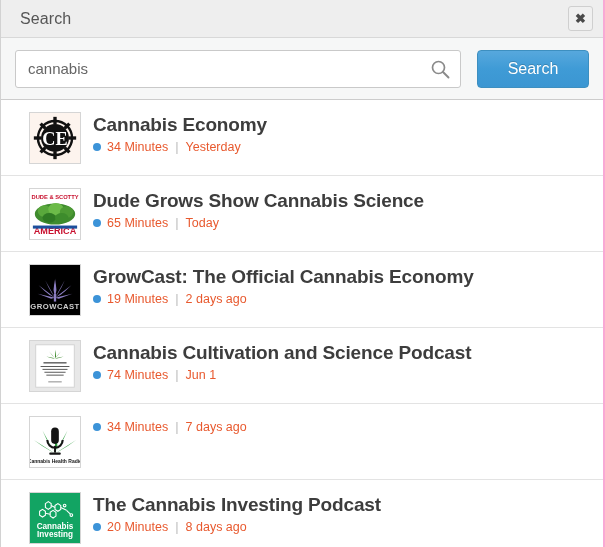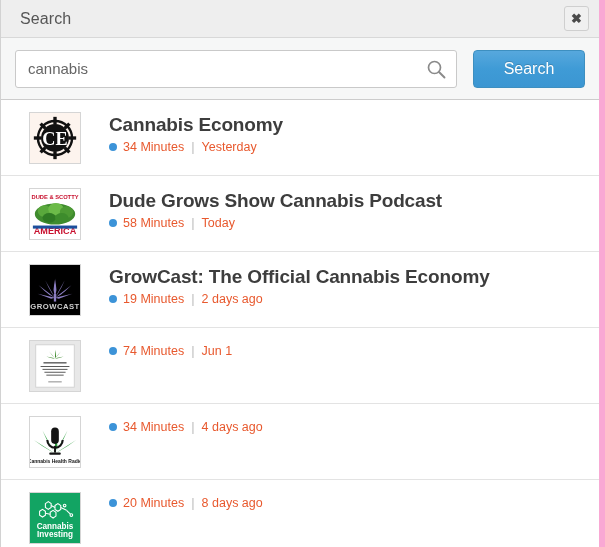--- a/index.html
+++ b/index.html
@@ -15,21 +15,21 @@
     -webkit-font-smoothing: antialiased;
   }
 
   .dialog {
     width: 605px;
     height: 547px;
     position: relative;
     background: #e5e5e5;
     box-sizing: border-box;
     border-left: 1px solid #d2d2d2;
-    border-right: 6px solid #f9a8d4;
+    border-right: 2px solid #f9a8d4;
     display: flex;
     flex-direction: column;
     overflow: hidden;
   }
 
   
   .dlg-header {
     height: 38px;
     min-height: 38px;
     background: #eeeeee;
@@ -138,21 +138,21 @@
     border-bottom: 1px solid #e3e3e3;
     cursor: pointer;
     min-height: 70px;
   }
   .thumb {
     width: 52px;
     height: 52px;
     min-width: 52px;
     border: 1px solid #d5d5d5;
     box-sizing: border-box;
-    margin-right: 28px;
+    margin-right: 12px;
     overflow: hidden;
     position: relative;
     background: #ffffff;
   }
   .thumb svg { display: block; width: 100%; height: 100%; }
 
   .row-text {
     display: flex;
     flex-direction: column;
     justify-content: flex-start;
@@ -259,24 +259,24 @@
           <ellipse cx="27" cy="21" rx="8" ry="6.5" fill="#6cbb49"></ellipse>
           <ellipse cx="38" cy="24" rx="7" ry="6" fill="#4c9a33"></ellipse>
           <ellipse cx="20" cy="30" rx="7" ry="5" fill="#2f7a24"></ellipse>
           <ellipse cx="33" cy="30" rx="7" ry="5" fill="#3d8c2c"></ellipse>
           <rect x="3" y="38" width="46" height="11" fill="#ffffff"></rect>
           <text x="26" y="47" font-family="Liberation Sans, sans-serif" font-size="9.5" font-weight="bold" fill="#c8102e" text-anchor="middle">AMERICA</text>
           <rect x="3" y="38" width="46" height="3.2" fill="#1c4f9c"></rect>
         </svg>
       </div>
       <div class="row-text">
-        <div class="row-title">Dude Grows Show Cannabis Podcast</div>
-        <div class="row-meta">
-          <span class="dot"></span>
-          <span class="duration">58 Minutes</span>
+        <div class="row-title">Dude Grows Show Cannabis Science</div>
+        <div class="row-meta">
+          <span class="dot"></span>
+          <span class="duration">65 Minutes</span>
           <span class="meta-sep">|</span>
           <span class="date">Today</span>
         </div>
       </div>
     </div>
 
     <div class="result-row">
       <div class="thumb">
         <svg viewBox="0 0 52 52" xmlns="http://www.w3.org/2000/svg">
           <rect width="52" height="52" fill="#000000"></rect>
@@ -321,20 +321,21 @@
             <rect x="14" y="22" width="24" height="1.4"></rect>
             <rect x="11" y="26" width="30" height="1"></rect>
             <rect x="13" y="29" width="26" height="1"></rect>
             <rect x="15" y="32" width="22" height="1"></rect>
             <rect x="17" y="35" width="18" height="1"></rect>
           </g>
           <rect x="19" y="42" width="14" height="1" fill="#888888"></rect>
         </svg>
       </div>
       <div class="row-text">
+        <div class="row-title">Cannabis Cultivation and Science Podcast</div>
         <div class="row-meta">
           <span class="dot"></span>
           <span class="duration">74 Minutes</span>
           <span class="meta-sep">|</span>
           <span class="date">Jun 1</span>
         </div>
       </div>
     </div>
 
     <div class="result-row">
@@ -355,21 +356,21 @@
             <rect x="20" y="37" width="12" height="2.2" rx="1"></rect>
           </g>
           <text x="26" y="48" font-family="Liberation Sans, sans-serif" font-size="5.2" font-weight="bold" fill="#141414" text-anchor="middle">Cannabis Health Radio</text>
         </svg>
       </div>
       <div class="row-text">
         <div class="row-meta">
           <span class="dot"></span>
           <span class="duration">34 Minutes</span>
           <span class="meta-sep">|</span>
-          <span class="date">4 days ago</span>
+          <span class="date">7 days ago</span>
         </div>
       </div>
     </div>
 
     <div class="result-row">
       <div class="thumb">
         <svg viewBox="0 0 52 52" xmlns="http://www.w3.org/2000/svg">
           <rect width="52" height="52" fill="#12a463"></rect>
           <g fill="none" stroke="#ffffff" stroke-width="1.1">
             <polygon points="16,11 19,9 22,11 22,15 19,17 16,15"></polygon>
@@ -381,20 +382,21 @@
             <line x1="16" y1="21" x2="21" y2="22"></line>
             <line x1="38" y1="18" x2="42" y2="22"></line>
             <circle cx="36" cy="13" r="1.4"></circle>
             <circle cx="43" cy="23" r="1.4"></circle>
           </g>
           <text x="26" y="37" font-family="Liberation Sans, sans-serif" font-size="8.5" font-weight="bold" fill="#ffffff" text-anchor="middle">Cannabis</text>
           <text x="26" y="46" font-family="Liberation Sans, sans-serif" font-size="8.5" font-weight="bold" fill="#ffffff" text-anchor="middle">Investing</text>
         </svg>
       </div>
       <div class="row-text">
+        <div class="row-title">The Cannabis Investing Podcast</div>
         <div class="row-meta">
           <span class="dot"></span>
           <span class="duration">20 Minutes</span>
           <span class="meta-sep">|</span>
           <span class="date">8 days ago</span>
         </div>
       </div>
     </div>
 
   </div>

